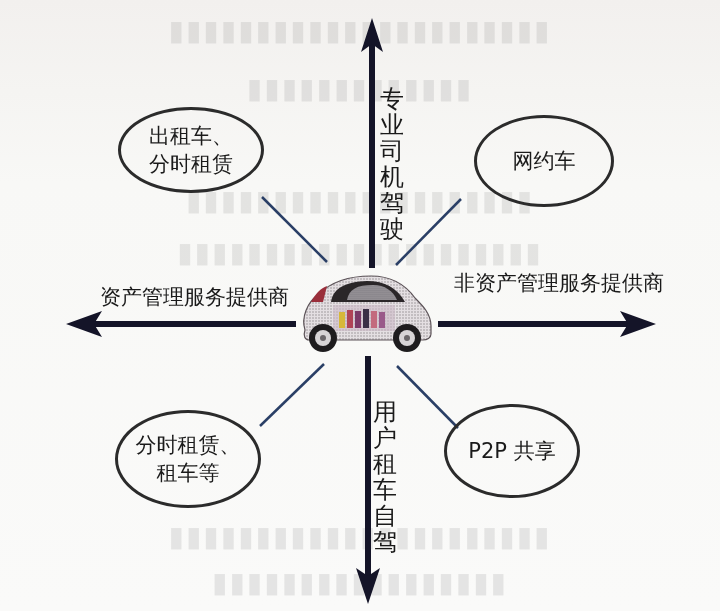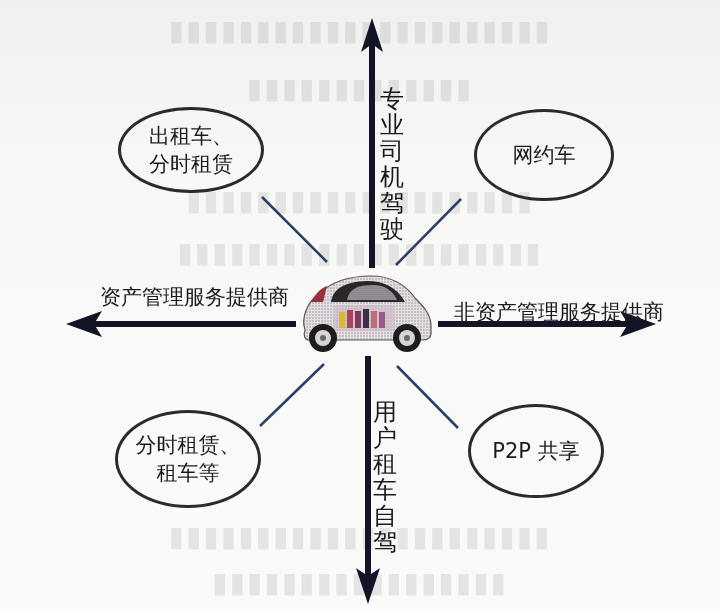--- a/index.html
+++ b/index.html
@@ -41,38 +41,38 @@
 
   <line x1="262" y1="197" x2="327" y2="262" stroke="#2a3f66" stroke-width="2.5"></line>
   <line x1="461" y1="199" x2="396" y2="265" stroke="#2a3f66" stroke-width="2.5"></line>
   <line x1="260" y1="426" x2="324" y2="364" stroke="#2a3f66" stroke-width="2.5"></line>
   <line x1="458" y1="428" x2="397" y2="366" stroke="#2a3f66" stroke-width="2.5"></line>
 </svg>
 
 <div class="vlabel" style="left:380px;top:86px;">专业司机驾驶</div>
 <div class="vlabel" style="left:373px;top:399px;font-family:Liberation Serif, serif;">用户租车自驾</div>
 <div class="axis-label" style="left:76px;top:287px;">资产管理服务提供商</div>
-<div class="axis-label" style="left:430px;top:302px;">非资产管理服务提供商</div>
+<div class="axis-label" style="left:430px;top:273px;">非资产管理服务提供商</div>
 
 <div class="bubble" style="left:118px;top:107px;width:146px;height:86px;font-family:Liberation Serif, serif;">
   <span>
     <span>出租车、</span><br>
     <span>分时租赁</span>
   </span>
 </div>
-<div class="bubble" style="left:474px;top:109px;width:140px;height:92px;">
+<div class="bubble" style="left:474px;top:115px;width:140px;height:92px;">
   <span>网约车</span>
 </div>
 <div class="bubble" style="left:115px;top:410px;width:146px;height:98px;">
   <span>
     <span>分时租赁、</span><br>
     <span>租车等</span>
   </span>
 </div>
-<div class="bubble" style="left:468px;top:404px;width:136px;height:94px;">
+<div class="bubble" style="left:444px;top:404px;width:136px;height:94px;">
   <span>P2P 共享</span>
 </div>
 
 <svg class="car" viewBox="0 0 138 82">
   <defs>
     <pattern id="dots" width="3" height="3" patternUnits="userSpaceOnUse">
       <rect width="3" height="3" fill="#e4dfe2"></rect>
       <circle cx="1" cy="1" r="0.7" fill="#8a8488"></circle>
     </pattern>
     <pattern id="glass" width="2" height="2" patternUnits="userSpaceOnUse">

